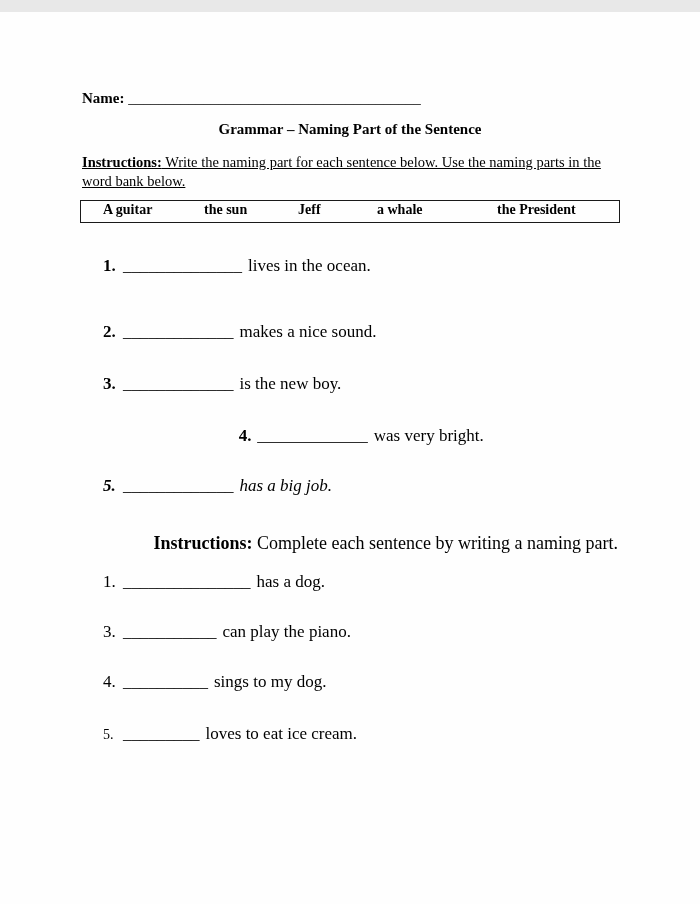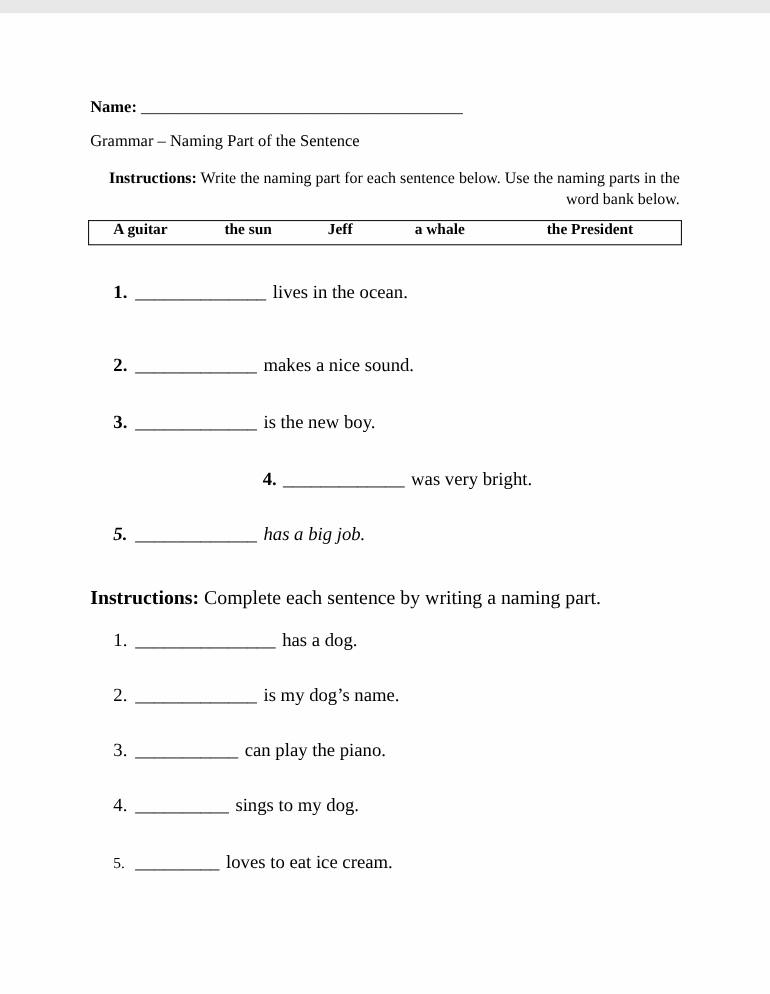--- a/index.html
+++ b/index.html
@@ -17,31 +17,32 @@
   }
   .bold { font-weight: bold; }
 
   
   .name-row { font-size: 15px; white-space: nowrap; }
   .name-line { letter-spacing: 0; }
 
   
   .title {
     margin-top: 14px;
-    text-align: left;
-    font-weight: normal;
+    text-align: center;
+    font-weight: bold;
     font-size: 15px;
   }
 
   
   .instr-a {
     margin-top: 15px;
     font-size: 14.5px;
     line-height: 19px;
-    text-align: right;
+    text-align: left;
+    text-decoration: underline;
   }
 
   
   .word-bank {
     position: relative;
     margin-top: 9px;
     margin-left: -2px;
     width: 538px;
     height: 21px;
     border: 1.5px solid #1a1a1a;
@@ -66,20 +67,21 @@
   .a2 { margin-top: 44px; }
   .a3 { margin-top: 30px; }
   .a4 { margin-top: 30px; text-align: center; }
   .a5 { margin-top: 28px; font-style: italic; }
 
   
   .instr-b {
     margin-top: 34px;
     font-size: 18px;
     line-height: 24px;
+    text-align: right;
   }
 
   .b1 { margin-top: 16px; }
   .b2 { margin-top: 28px; }
   .b3 { margin-top: 28px; }
   .b4 { margin-top: 28px; }
   .b5 { margin-top: 30px; }
   .b5 .num { font-size: 14px; }
 </style>
 </head>
@@ -121,23 +123,20 @@
       <span class="num bold">5.</span><span class="blank">_____________</span><span class="sentence">has a big job.</span>
     </div>
   </div>
 
   <div class="instr-b"><span class="bold">Instructions:</span><span> Complete each sentence by writing a naming part.</span></div>
 
   <div class="items-b">
     <div class="item b1">
       <span class="num">1.</span><span class="blank">_______________</span><span class="sentence">has a dog.</span>
     </div>
-    <div class="item b2">
-      <span class="num">2.</span><span class="blank">_____________</span><span class="sentence">is my dog’s name.</span>
-    </div>
     <div class="item b3">
       <span class="num">3.</span><span class="blank">___________</span><span class="sentence">can play the piano.</span>
     </div>
     <div class="item b4">
       <span class="num">4.</span><span class="blank">__________</span><span class="sentence">sings to my dog.</span>
     </div>
     <div class="item b5">
       <span class="num">5.</span><span class="blank">_________</span><span class="sentence">loves to eat ice cream.</span>
     </div>
   </div>

